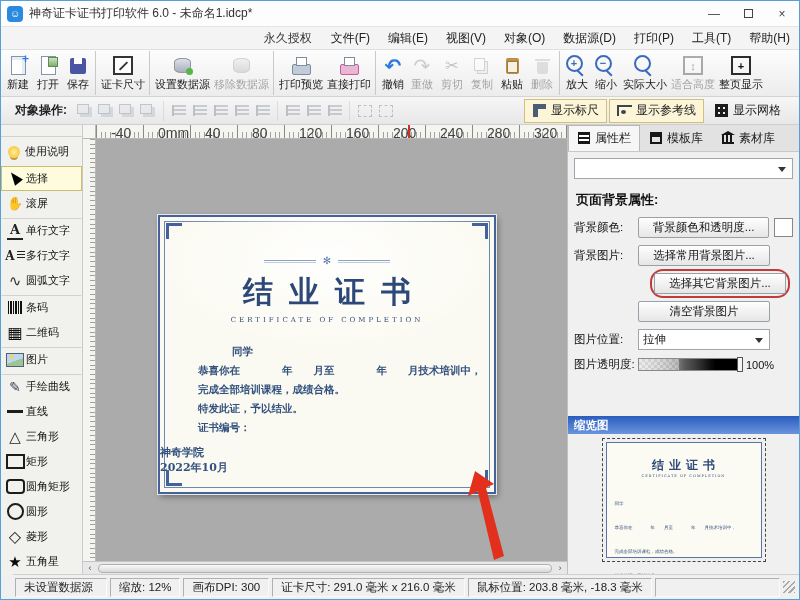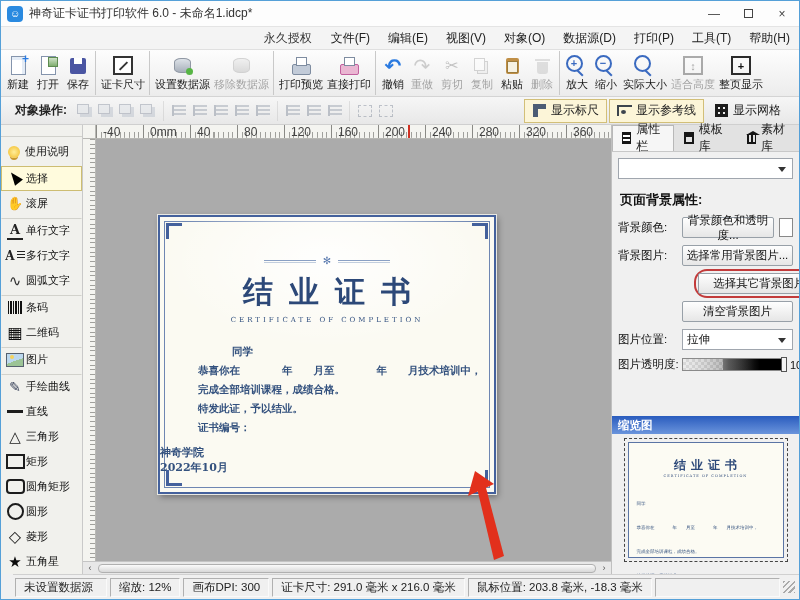--- a/index.html
+++ b/index.html
@@ -106,21 +106,21 @@
   .sidebar-spacer { flex: 1; }
   .help-item { display: flex; align-items: center; height: 30px; padding: 0 2px; border-top: 1px solid #d2d2cc; }
   .i-bulb::before { content:""; width: 12px; height: 12px; background: radial-gradient(#ffee9a,#f2ba24); border-radius: 50%; box-shadow: 0 4px 0 -2px #c89830; }
   
   .center { flex: 1; display: flex; flex-direction: column; min-width: 0; background: #ababab; }
   .ruler-row { height: 14px; display: flex; background: #f4f4f0; border-bottom: 1px solid #b8b8b4; }
   .ruler-corner { width: 13px; border-right: 1px solid #b8b8b4; background: #f4f4f0; }
   .hruler { flex: 1; position: relative; display: flex; overflow: hidden;
     background: repeating-linear-gradient(90deg, #a0a09c 0 1px, transparent 1px 4.7px), #f4f4f0;
     background-size: auto 45%; background-position: 0 100%; background-repeat: repeat-x; }
-  .rlabel { flex: 0 0 47px; font-size: 12px; color: #444; padding-left: 6px; border-left: 1px solid #8a8a86; height: 100%; }
+  .rlabel { flex: 0 0 47px; font-size: 14px; color: #444; padding-left: 14px; border-left: 1px solid #8a8a86; height: 100%; }
   .hruler .rlabel:first-of-type { margin-left: 28px; }
   .ruler-marker { position: absolute; left: 312px; top: 0; width: 2px; height: 100%; background: #d03022; }
   .canvas-wrap { flex: 1; display: flex; min-height: 0; }
   .vruler { width: 13px; background: repeating-linear-gradient(#a0a09c 0 1px, transparent 1px 4.7px), #f4f4f0; background-size: 45% auto; background-position: 100% 0; background-repeat: repeat-y; border-right: 1px solid #b8b8b4; }
   .canvas { flex: 1; position: relative; overflow: hidden; background: #ababab; }
   .hscroll { height: 13px; background: #e8e8e8; border-top: 1px solid #c4c4c4; display: flex; align-items: center; }
   .sarrow { width: 14px; text-align: center; font-size: 9px; color: #555; line-height: 12px; }
   .sthumb { flex: 1; height: 9px; margin: 0 1px; background: linear-gradient(#fbfbfb,#d8d8d8); border: 1px solid #b0b0b0; border-radius: 4px; }
   
   .cert { position: absolute; left: 62px; top: 76px; width: 338px; height: 279px; background: #fbfaf2; border: 2px solid #44619c; box-shadow: 0 0 0 1px #e8e8e2, 2px 3px 6px rgba(0,0,0,.35); font-family: "DejaVu Serif","Liberation Serif",serif; color: #2e4a7a; }
@@ -135,21 +135,21 @@
   .orn::before, .orn::after { content:""; height: 1px; width: 52px; background: #8aa0c4; box-shadow: 0 2px 0 #c2cede; }
   .cert-title { text-align: center; font-size: 30px; font-weight: bold; letter-spacing: 16px; text-indent: 16px; margin-top: 6px; color: #2c4878; position: relative; z-index: 1; }
   .cert-sub { text-align: center; font-size: 7px; letter-spacing: 3px; margin-top: 3px; color: #31507f; position: relative; z-index: 1; }
   .cert-body { margin: 18px 30px 0 38px; font-size: 10.5px; font-weight: bold; line-height: 19px; color: #33517e; position: relative; z-index: 1; }
   .cert-salut { margin-left: 34px; }
   .cert-line { white-space: pre; }
   .cert-issuer, .cert-date { text-align: left; margin-right: 24px; font-size: 11px; font-weight: bold; color: #33517e; position: relative; z-index: 1; }
   .cert-issuer { margin-top: 8px; }
   .red-arrow { position: absolute; left: 372px; top: 332px; z-index: 3; }
   
-  .panel { width: 188px; background: #f0f0f0; border-left: 1px solid #c0c0c0; display: flex; flex-direction: column; }
+  .panel { width: 232px; background: #f0f0f0; border-left: 1px solid #c0c0c0; display: flex; flex-direction: column; }
   .ptabs { display: flex; height: 27px; background: #e2e2e2; border-bottom: 1px solid #c8c8c8; align-items: flex-end; }
   .ptab { display: flex; align-items: center; gap: 4px; padding: 4px 8px 5px; font-size: 12px; border: 1px solid transparent; border-bottom: none; height: 26px; }
   .ptab.active { background: #f6f6f6; border-color: #b8b8b8; }
   .pticon { width: 14px; height: 14px; position: relative; }
   .i-props-tab::before { content:""; position: absolute; inset: 1px; background: repeating-linear-gradient(#161616 0 2px, #fff 2px 4px); border: 1px solid #161616; }
   .i-templates-tab::before { content:""; position: absolute; inset: 1px; border: 2px solid #161616; box-shadow: inset 0 3px 0 #161616; }
   .i-materials-tab::before { content:""; position: absolute; left: 1px; right: 1px; bottom: 1px; height: 8px; background: repeating-linear-gradient(90deg,#161616 0 2px, transparent 2px 4px); border-bottom: 2px solid #161616; }
   .i-materials-tab::after { content:""; position: absolute; left: 0; right: 0; top: 0; height: 0; border-left: 7px solid transparent; border-right: 7px solid transparent; border-bottom: 4px solid #161616; }
   .pbody { flex: 1; padding: 6px 6px 0; overflow: hidden; }
   .combo { height: 21px; background: #fff; border: 1px solid #a0a6ae; display: flex; align-items: center; padding: 0 4px; font-size: 11.5px; position: relative; text-align: center; }

